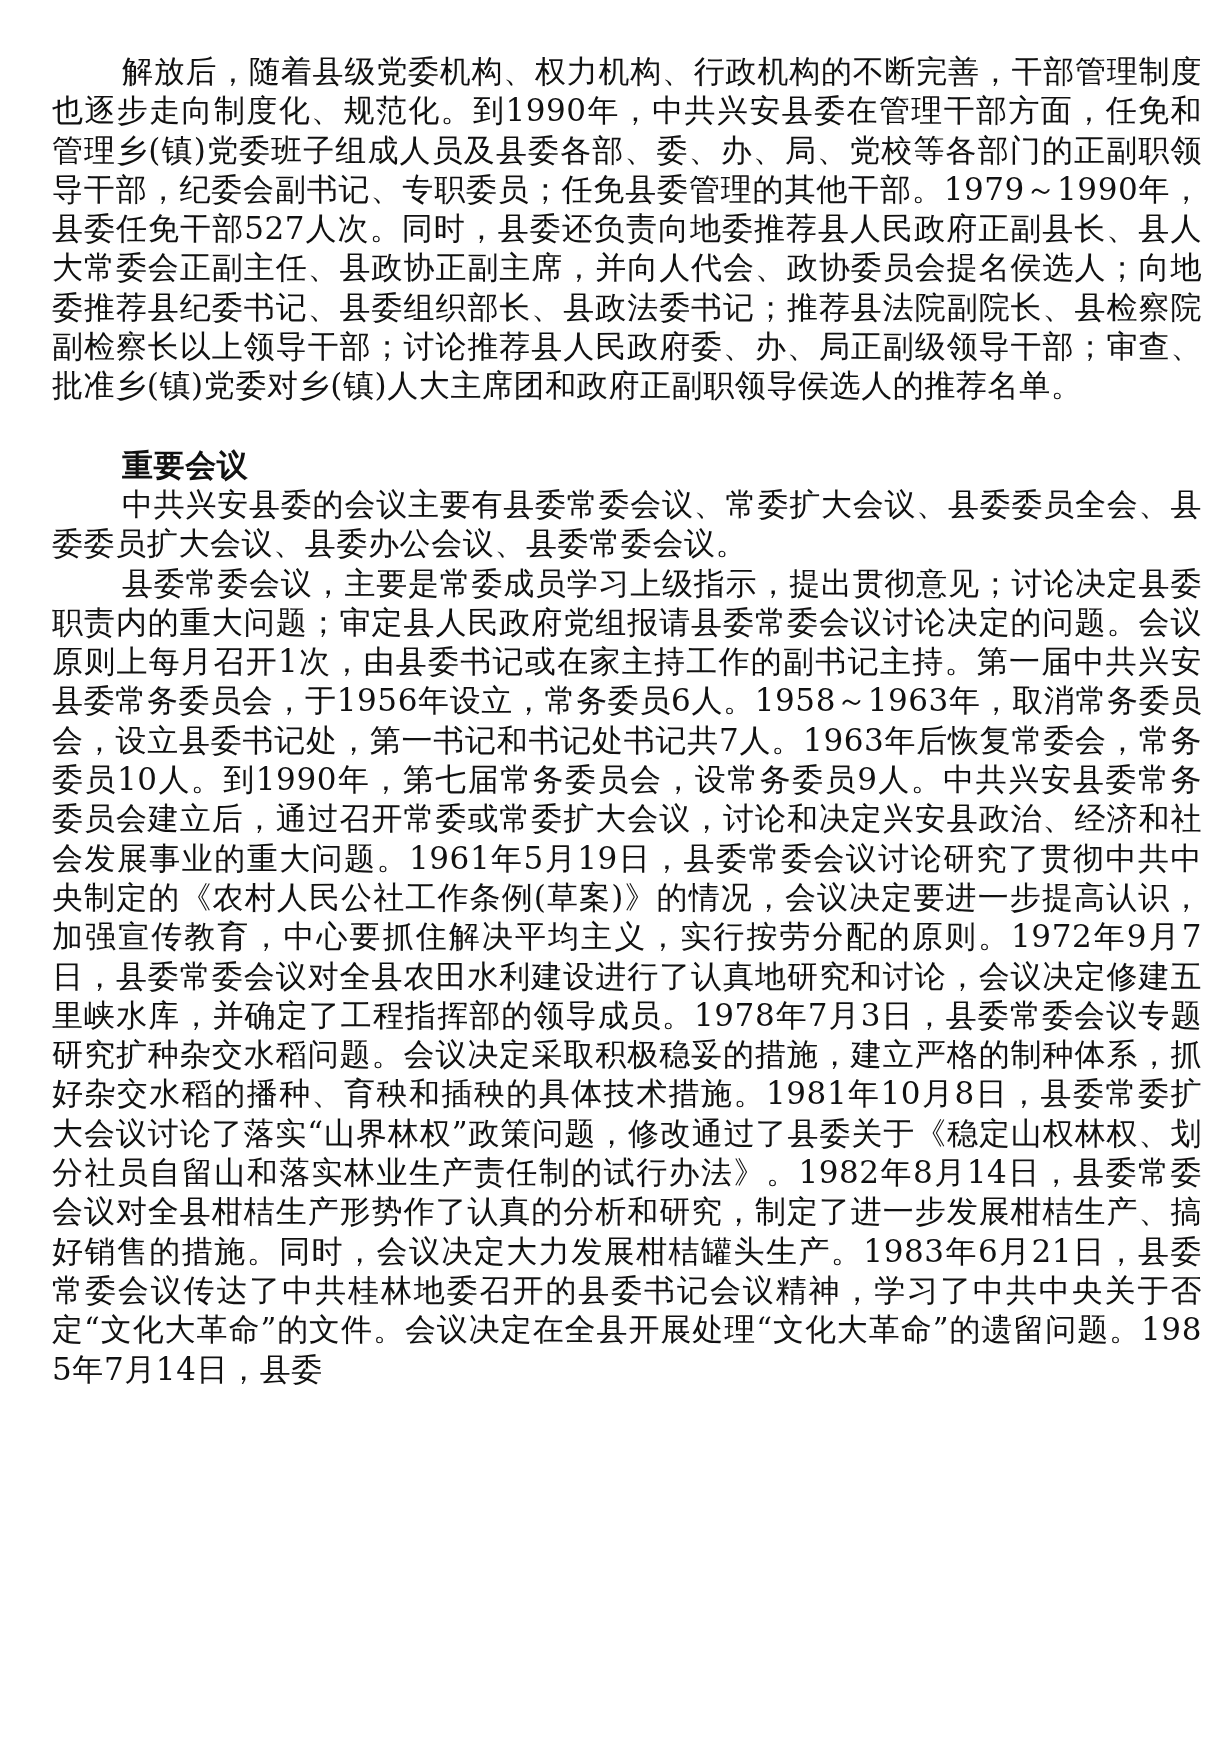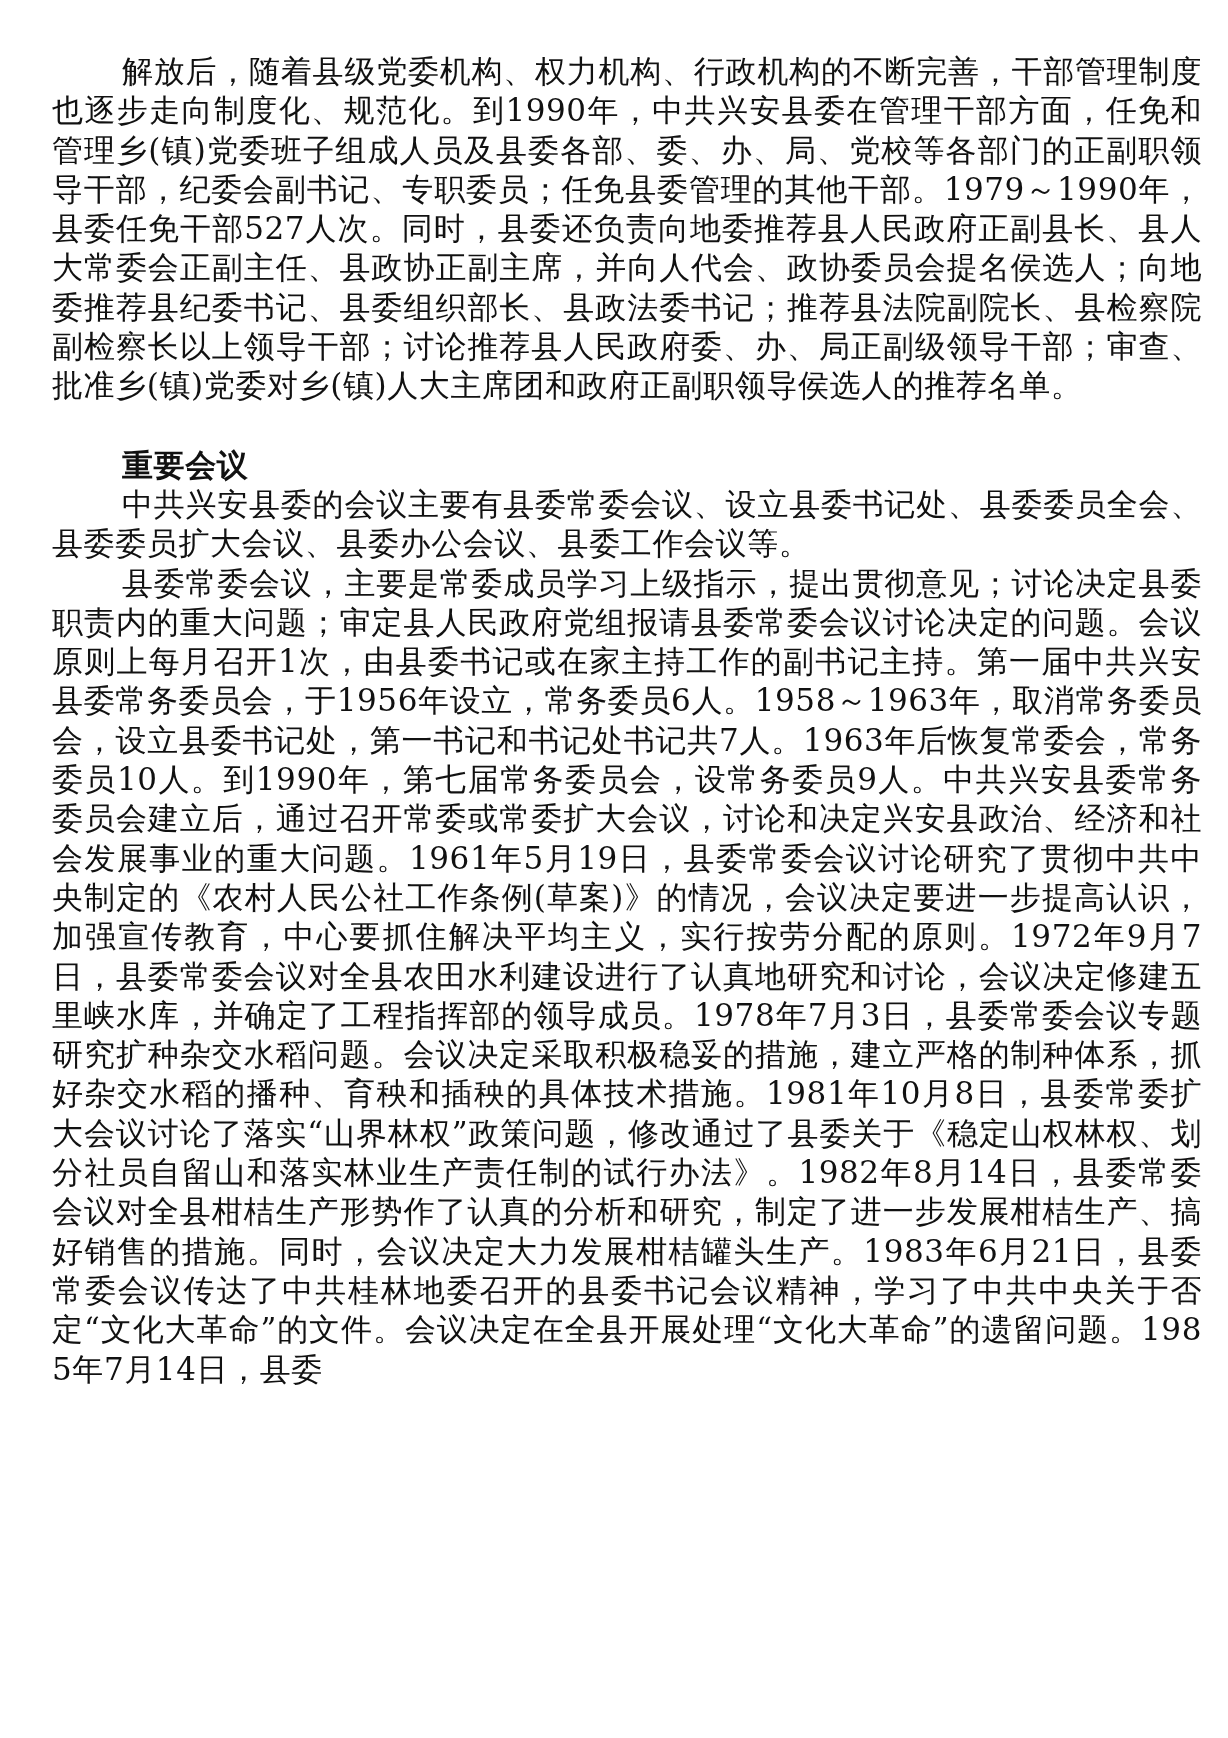--- a/index.html
+++ b/index.html
@@ -45,15 +45,15 @@
   </style>
 </head>
 <body>
 
 <div class="page">
   <p class="para">解放后，随着县级党委机构、权力机构、行政机构的不断完善，干部管理制度也逐步走向制度化、规范化。到1990年，中共兴安县委在管理干部方面，任免和管理乡(镇)党委班子组成人员及县委各部、委、办、局、党校等各部门的正副职领导干部，纪委会副书记、专职委员；任免县委管理的其他干部。1979～1990年，县委任免干部527人次。同时，县委还负责向地委推荐县人民政府正副县长、县人大常委会正副主任、县政协正副主席，并向人代会、政协委员会提名侯选人；向地委推荐县纪委书记、县委组织部长、县政法委书记；推荐县法院副院长、县检察院副检察长以上领导干部；讨论推荐县人民政府委、办、局正副级领导干部；审查、批准乡(镇)党委对乡(镇)人大主席团和政府正副职领导侯选人的推荐名单。</p>
 
   <div class="gap"></div>
 
   <h2 class="heading">重要会议</h2>
-  <p class="para">中共兴安县委的会议主要有县委常委会议、设立县委书记处、县委委员全会、县委委员扩大会议、县委办公会议、县委工作会议等。</p>
+  <p class="para">中共兴安县委的会议主要有县委常委会议、常委扩大会议、县委委员全会、县委委员扩大会议、县委办公会议、县委常委会议。</p>
   <p class="para">县委常委会议，主要是常委成员学习上级指示，提出贯彻意见；讨论决定县委职责内的重大问题；审定县人民政府党组报请县委常委会议讨论决定的问题。会议原则上每月召开1次，由县委书记或在家主持工作的副书记主持。第一届中共兴安县委常务委员会，于1956年设立，常务委员6人。1958～1963年，取消常务委员会，设立县委书记处，第一书记和书记处书记共7人。1963年后恢复常委会，常务委员10人。到1990年，第七届常务委员会，设常务委员9人。中共兴安县委常务委员会建立后，通过召开常委或常委扩大会议，讨论和决定兴安县政治、经济和社会发展事业的重大问题。1961年5月19日，县委常委会议讨论研究了贯彻中共中央制定的《农村人民公社工作条例(草案)》的情况，会议决定要进一步提高认识，加强宣传教育，中心要抓住解决平均主义，实行按劳分配的原则。1972年9月7日，县委常委会议对全县农田水利建设进行了认真地研究和讨论，会议决定修建五里峡水库，并确定了工程指挥部的领导成员。1978年7月3日，县委常委会议专题研究扩种杂交水稻问题。会议决定采取积极稳妥的措施，建立严格的制种体系，抓好杂交水稻的播种、育秧和插秧的具体技术措施。1981年10月8日，县委常委扩大会议讨论了落实“山界林权”政策问题，修改通过了县委关于《稳定山权林权、划分社员自留山和落实林业生产责任制的试行办法》。1982年8月14日，县委常委会议对全县柑桔生产形势作了认真的分析和研究，制定了进一步发展柑桔生产、搞好销售的措施。同时，会议决定大力发展柑桔罐头生产。1983年6月21日，县委常委会议传达了中共桂林地委召开的县委书记会议精神，学习了中共中央关于否定“文化大革命”的文件。会议决定在全县开展处理“文化大革命”的遗留问题。1985年7月14日，县委</p>
 </div>
 
 </body></html>

